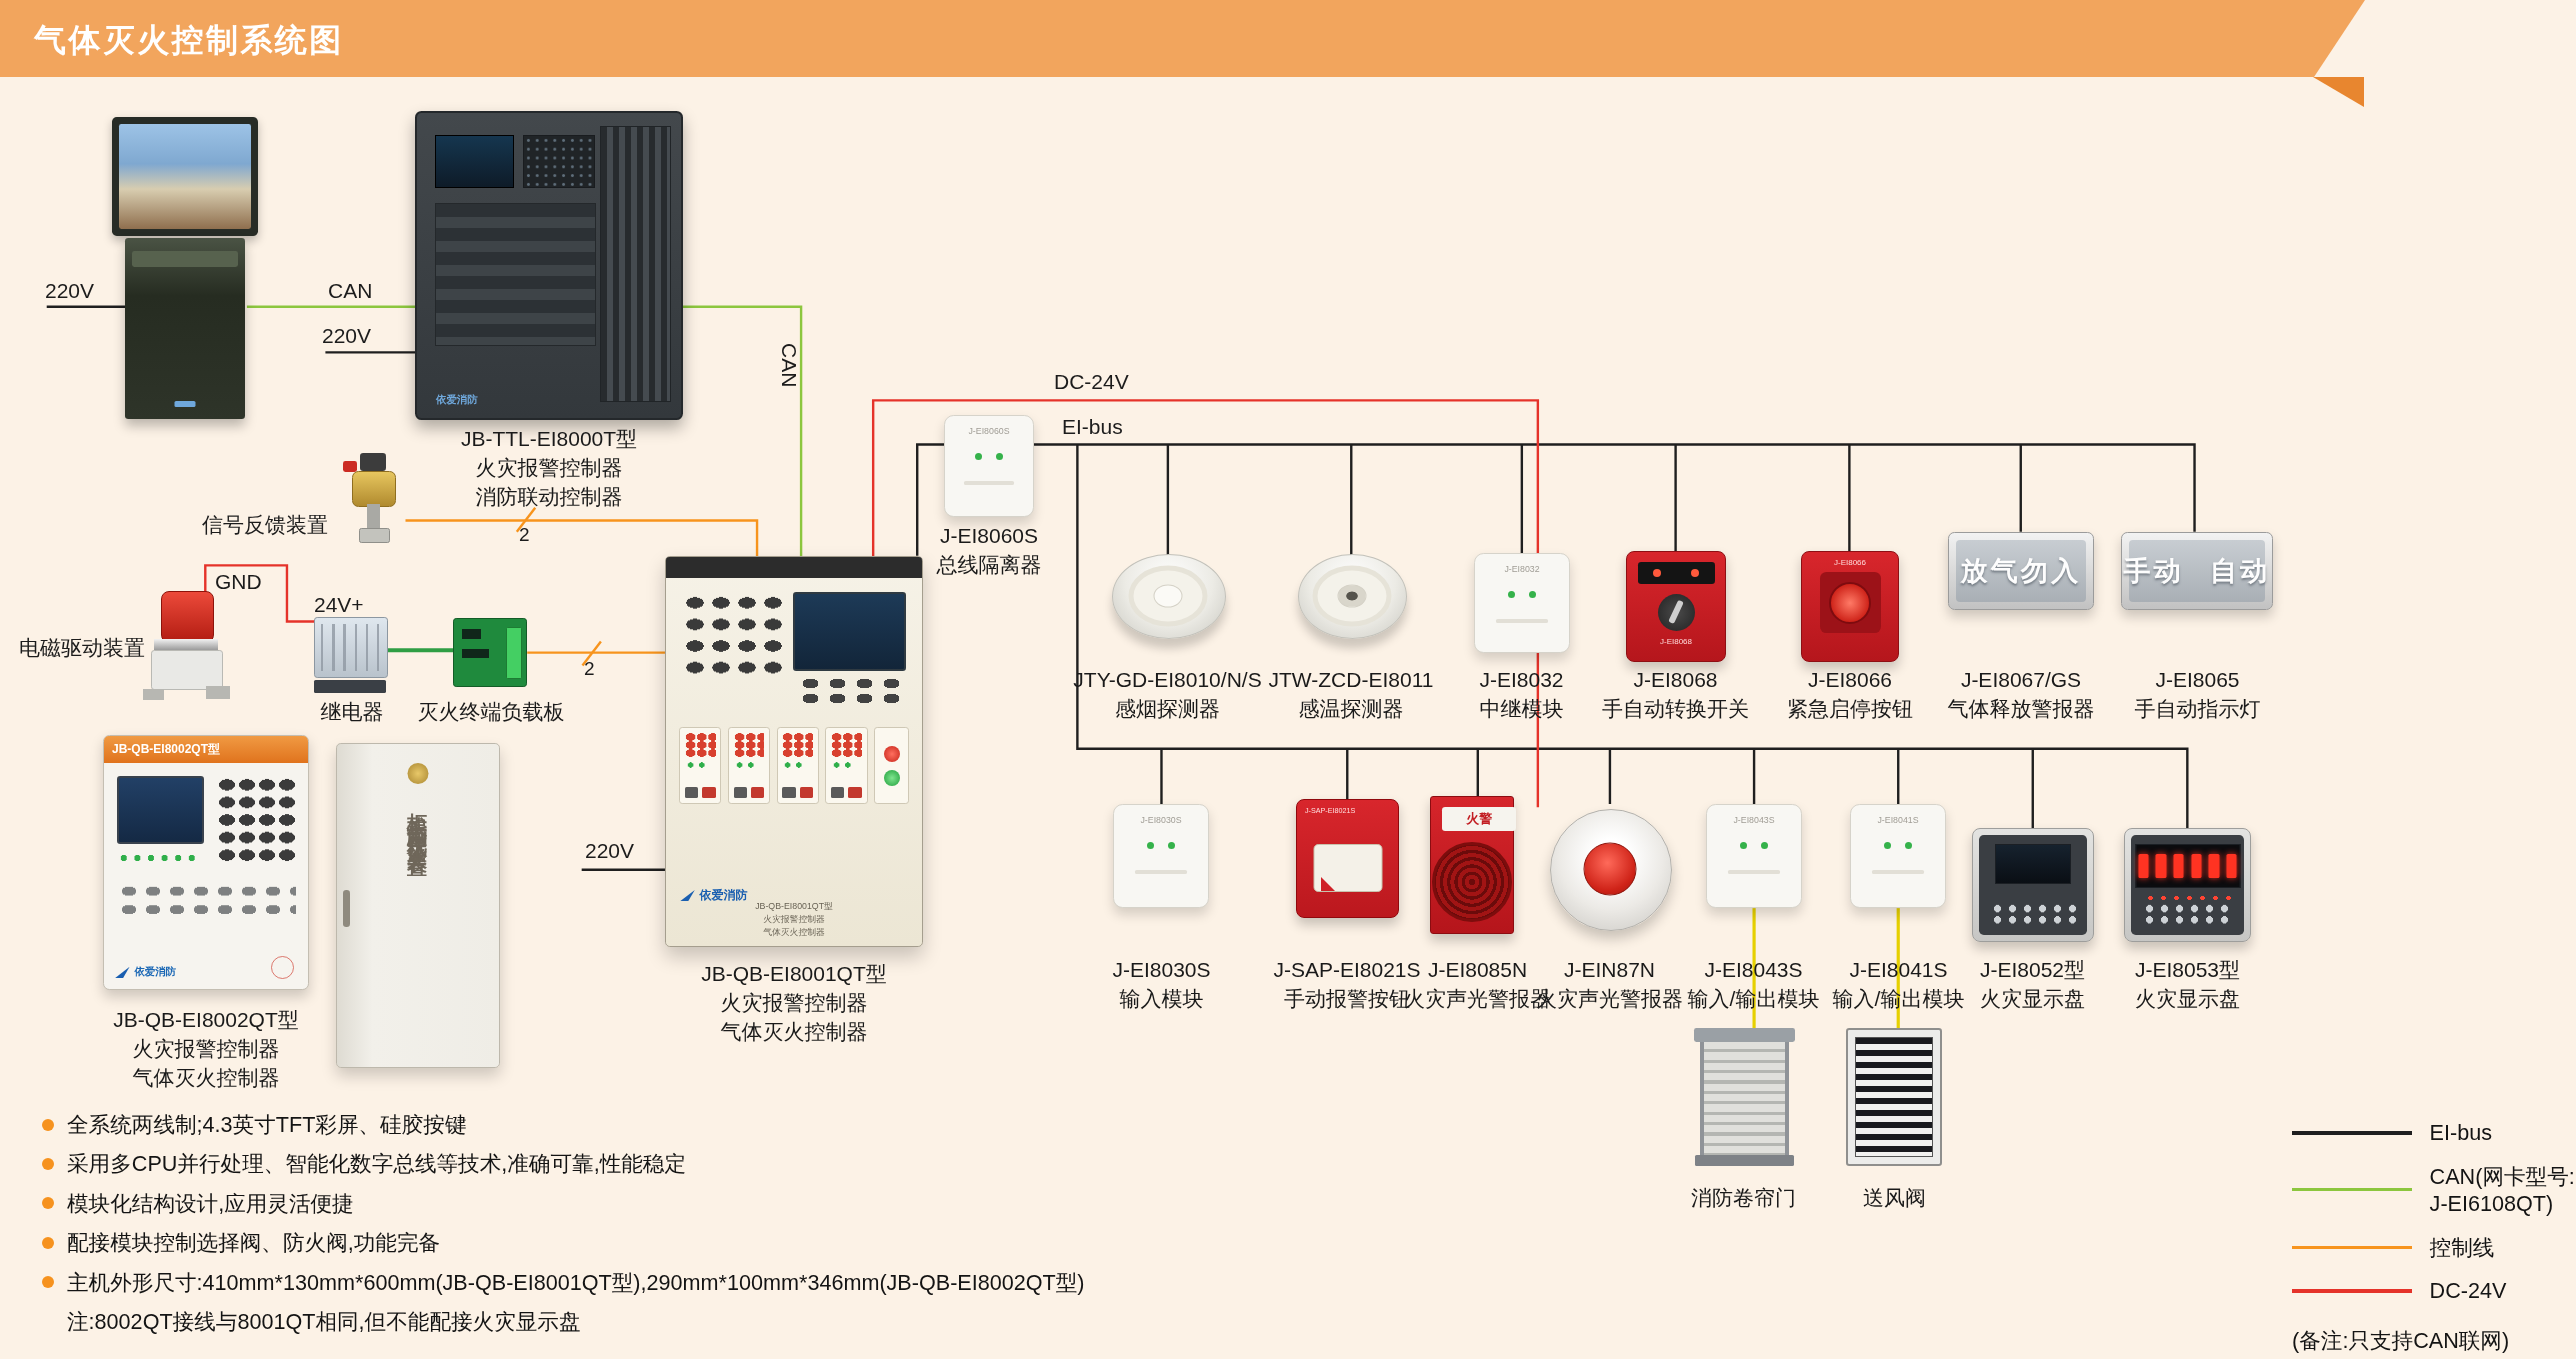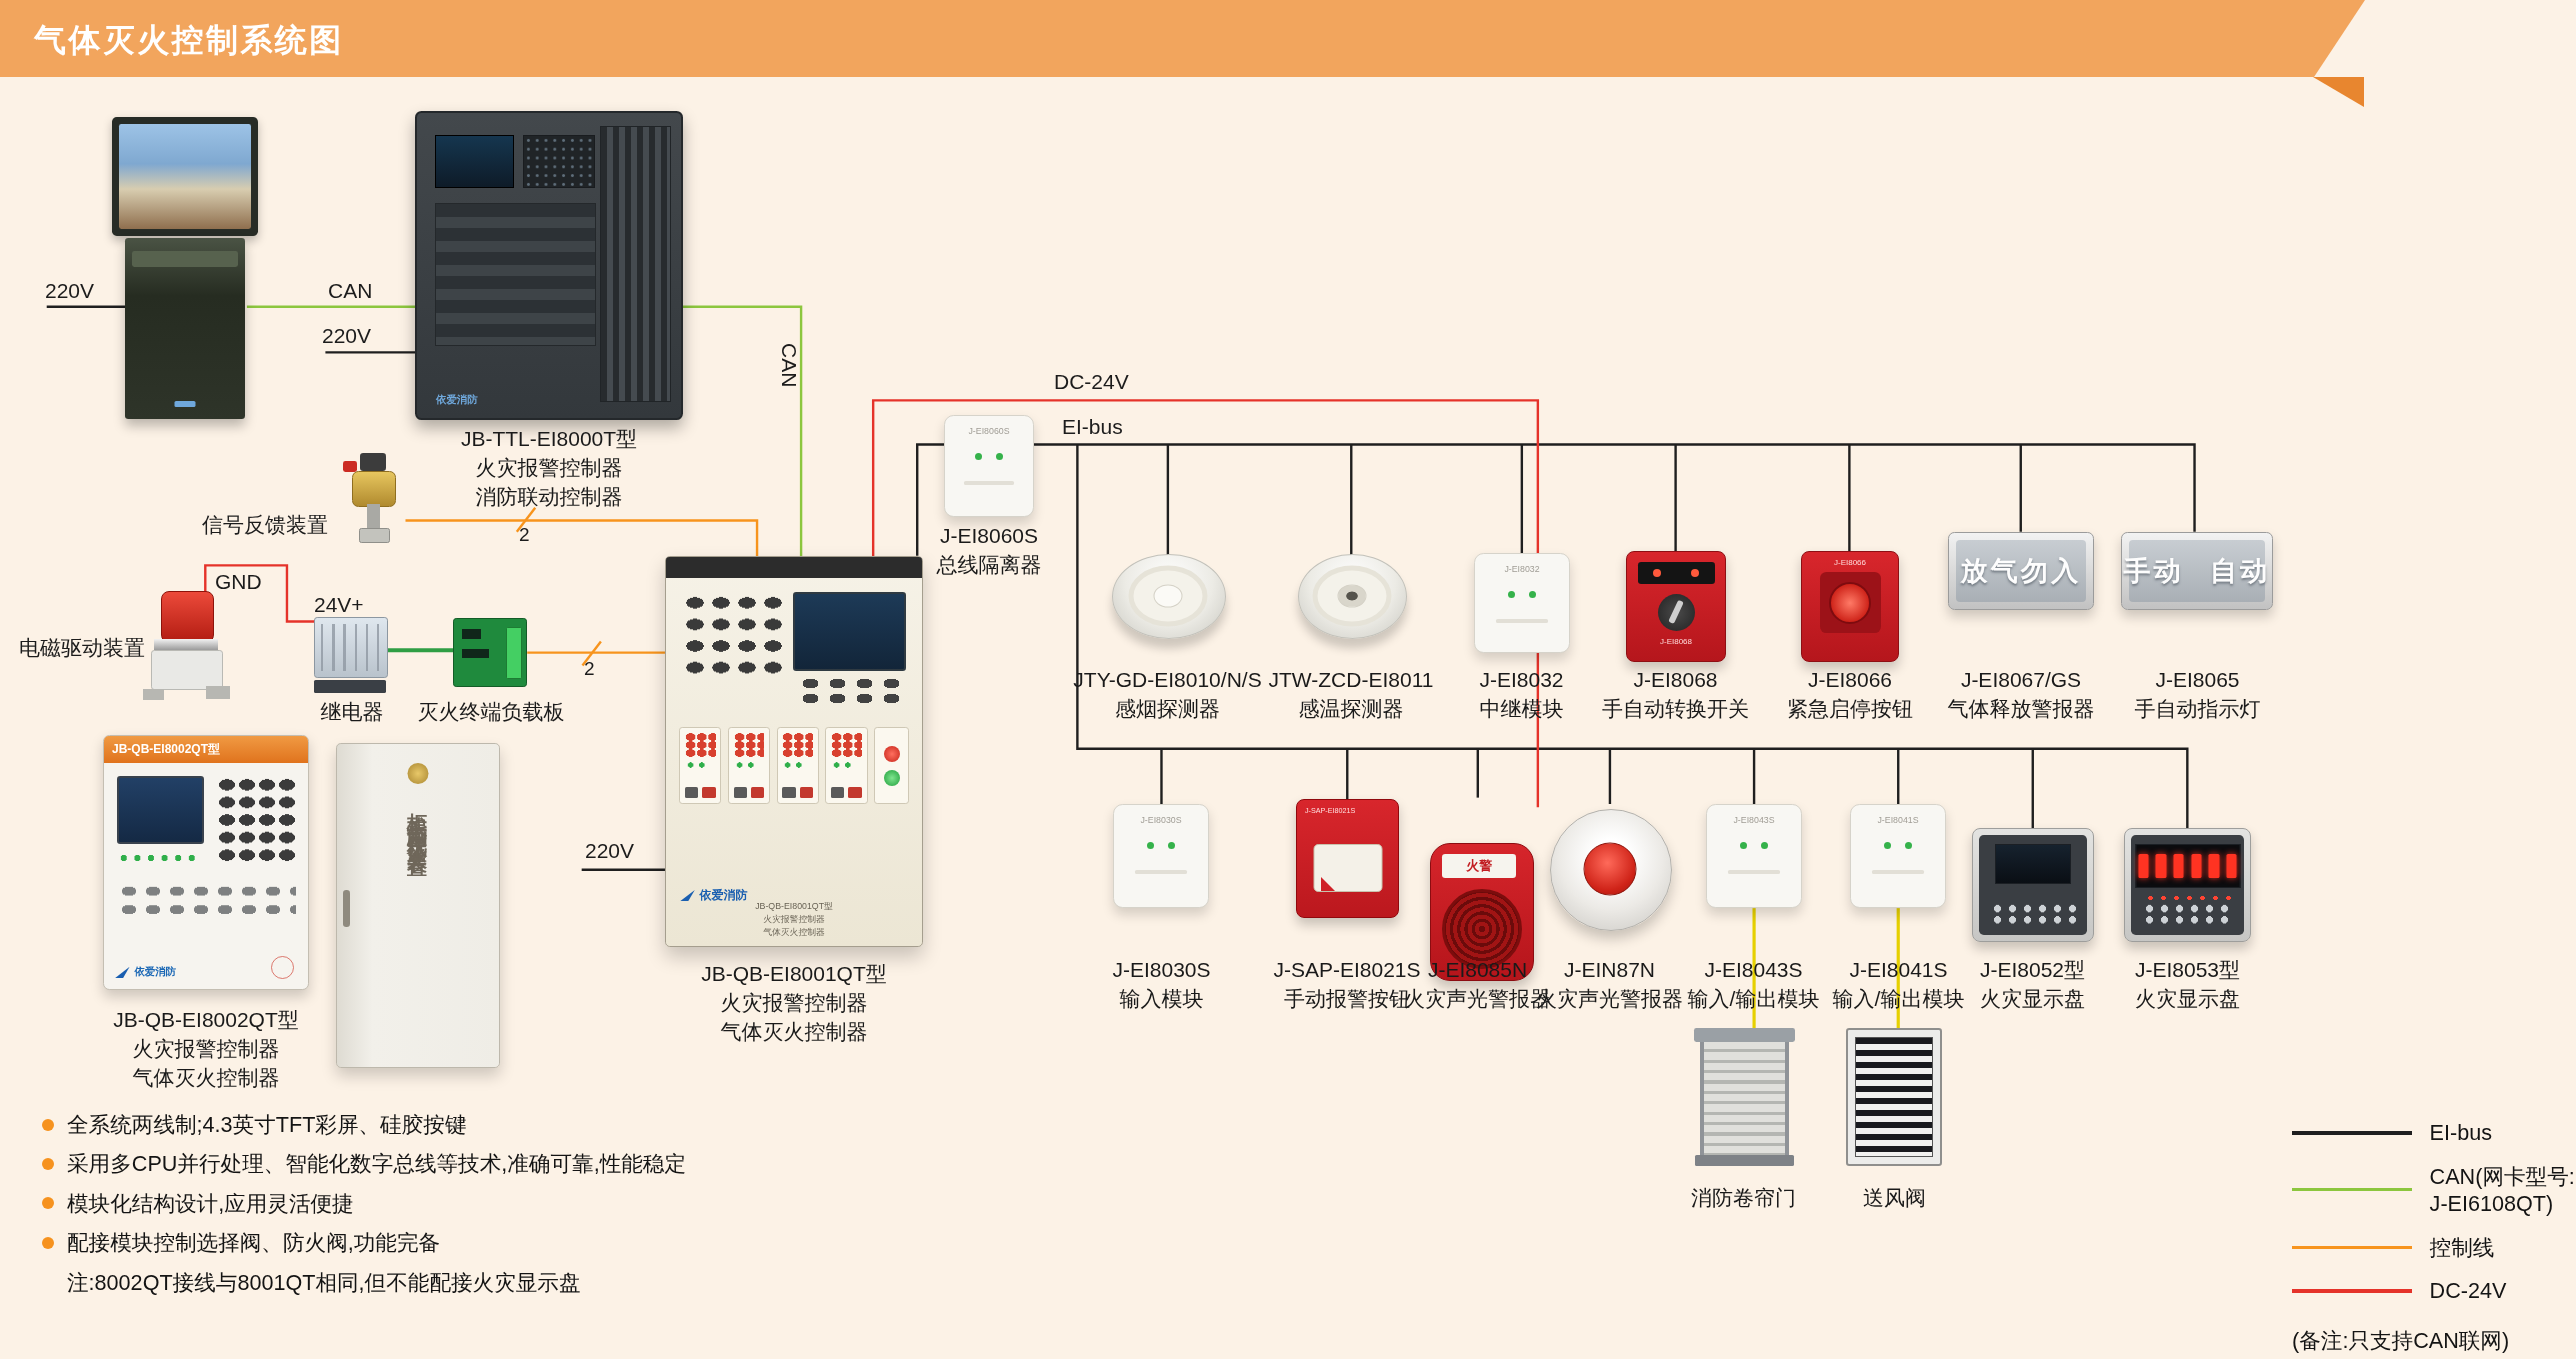--- a/index.html
+++ b/index.html
@@ -116,21 +116,21 @@
   .sign{background:linear-gradient(180deg,#f2f2f2,#c2c2c2);border:1.6px solid #9b9b9b;border-radius:6.4px;padding:7.2px;box-sizing:border-box;box-shadow:0 6.4px 11.2px rgba(0,0,0,.18);}
   .sign-in{width:100%;height:100%;border-radius:4px;background:linear-gradient(180deg,#c8cdd2,#a9afb5);display:flex;align-items:center;justify-content:center;gap:13px;box-sizing:border-box;}
   .sign-text{font-size:27px;font-weight:bold;color:#fdfdfd;letter-spacing:3.2px;text-shadow:0 1.6px 2.4px rgba(60,70,80,.55);white-space:nowrap;}
   .sign-div{width:1.6px;height:58%;background:rgba(255,255,255,.55);}
   
   .d8021{width:103px;height:119px;background:linear-gradient(#d8262c,#bb181e);border:1.6px solid #90080d;border-radius:8px;box-shadow:0 6.4px 11.2px rgba(0,0,0,.2);}
   .d8021-t{position:absolute;left:8px;top:6.4px;font-size:7.2px;color:#ffdede;}
   .d8021-glass{position:absolute;left:50%;top:58%;transform:translate(-50%,-50%);width:67px;height:46px;background:#f4f1e8;border-radius:4.8px;border:1.6px solid #c9c2ad;}
   .d8021-arr{position:absolute;left:24px;top:77px;width:0;height:0;border-left:14.4px solid #cf2026;border-top:14.4px solid transparent;}
   
-  .d8085{width:104px;height:138px;background:linear-gradient(#d6252b,#b5151b);border:1.6px solid #8c0c11;border-radius:20px;box-shadow:0 6.4px 11.2px rgba(0,0,0,.2);margin-top:47px;}
+  .d8085{width:84px;height:138px;background:linear-gradient(#d6252b,#b5151b);border:1.6px solid #8c0c11;border-radius:3px;box-shadow:0 6.4px 11.2px rgba(0,0,0,.2);}
   .d8085-label{position:absolute;left:11.2px;top:9.6px;width:74px;height:24px;background:#f6f4ee;border-radius:3.2px;display:flex;align-items:center;justify-content:center;font-size:13px;color:#c21d22;font-weight:bold;}
   .d8085-grille{position:absolute;left:50%;top:85px;transform:translate(-50%,-50%);width:74px;height:74px;border-radius:50%;background:repeating-radial-gradient(circle at 50% 50%,#6b0b0b 0 3.2px,#a11414 3.2px 7.2px);border:3.2px solid #7d0d0d;}
   
   .d87n-disc{position:absolute;left:0;top:6.4px;width:120px;height:120px;border-radius:50%;background:radial-gradient(circle at 50% 40%,#ffffff 20%,#eceae6 55%,#c6c4bf 100%);border:1.6px solid #b3b1ac;box-shadow:0 8px 13px rgba(0,0,0,.2);}
   .d87n-core{position:absolute;left:50%;top:66px;transform:translate(-50%,-50%);width:51px;height:51px;border-radius:50%;background:radial-gradient(circle at 45% 38%,#ff6a5a,#cf2318 65%,#9e150c);border:1.6px solid #8c120a;}
   
   .disp{background:linear-gradient(#e3e3e1,#c6c6c4);border:1.6px solid #9e9e9c;border-radius:8px;padding:5.6px;box-sizing:border-box;box-shadow:0 6.4px 11.2px rgba(0,0,0,.2);}
   .disp-in{width:100%;height:100%;background:#3a3e43;border-radius:4.8px;position:relative;}
   .disp-scr{position:absolute;left:50%;top:9.6px;transform:translateX(-50%);width:74px;height:38px;background:linear-gradient(#16222e,#0a0e14);border:1.6px solid #1b1f24;}
   .disp-scr53{position:absolute;left:50%;top:9.6px;transform:translateX(-50%);width:103px;height:42px;background:#0b0c0f;border:1.6px solid #1b1f24;display:flex;align-items:center;justify-content:center;gap:7.2px;}
@@ -580,20 +580,24 @@
         <span>采用多CPU并行处理、智能化数字总线等技术,准确可靠,性能稳定</span>
       </div>
     <div class="feat">
         <span class="bdot"></span>
         <span>模块化结构设计,应用灵活便捷</span>
       </div>
     <div class="feat">
         <span class="bdot"></span>
         <span>配接模块控制选择阀、防火阀,功能完备</span>
       </div>
+    <div class="feat">
+        <span class="bdot"></span>
+        <span>主机外形尺寸:410mm*130mm*600mm(JB-QB-EI8001QT型),290mm*100mm*346mm(JB-QB-EI8002QT型)</span>
+      </div>
     <div class="feat note">
         <span>注:8002QT接线与8001QT相同,但不能配接火灾显示盘</span>
       </div>
   </div>
 
   <div class="legend">
     <div class="lg-row">
       <i class="lg-line lg-eibus"></i>
       <span>EI-bus</span>
     </div>

